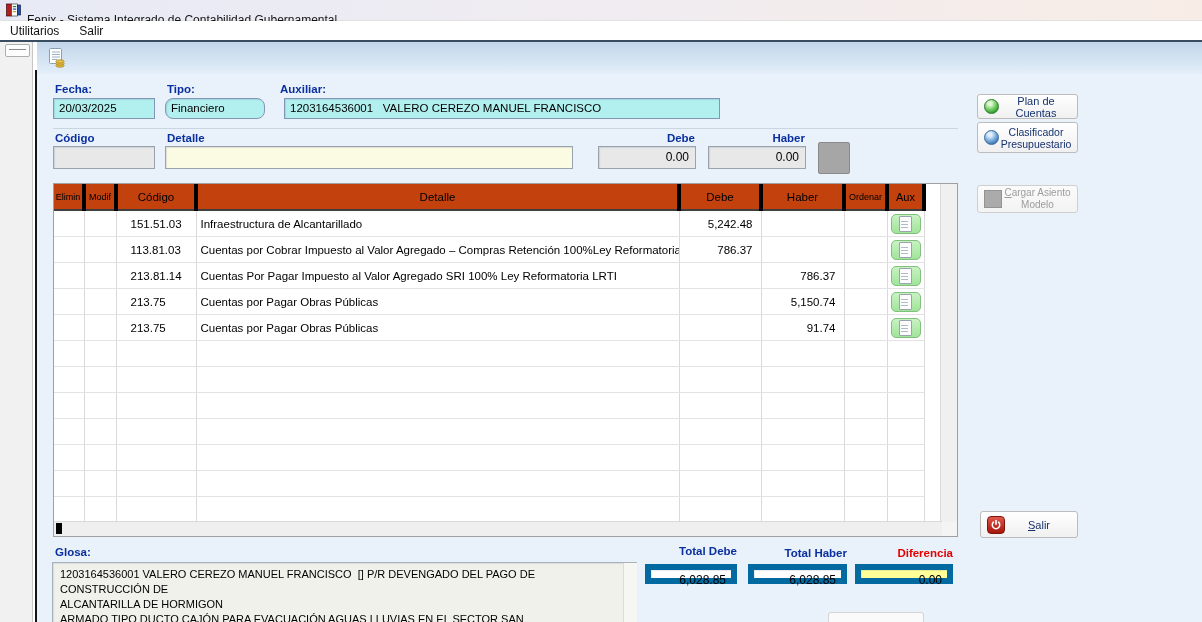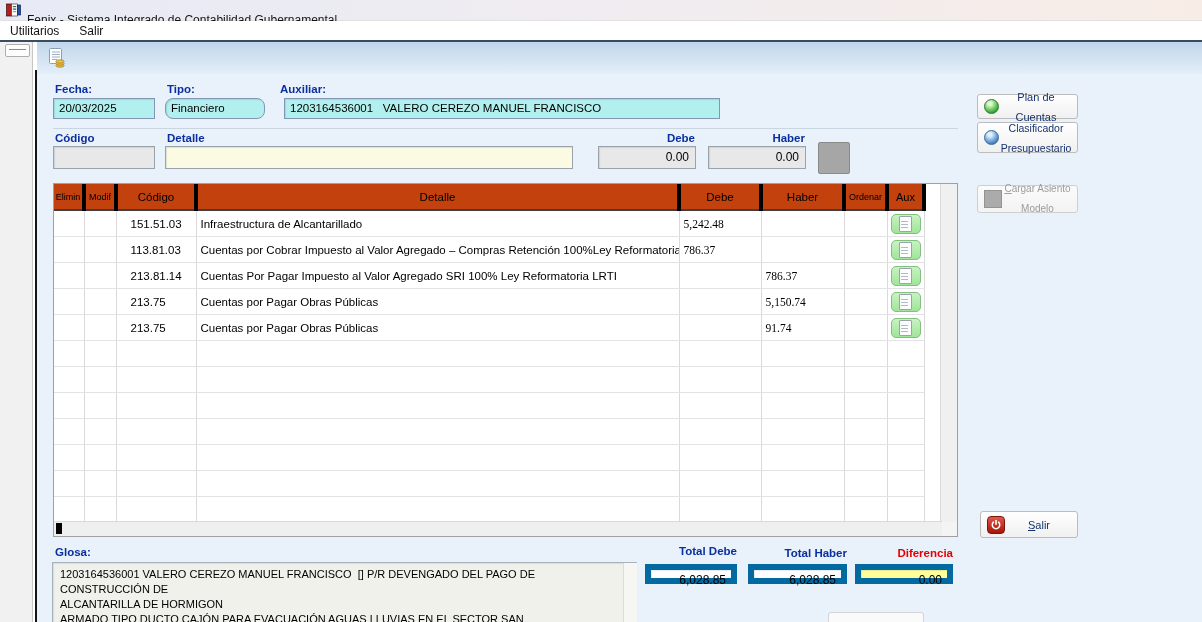--- a/index.html
+++ b/index.html
@@ -74,21 +74,21 @@
     height:25px;font-weight:normal;font-size:11.5px;color:#000;background:#c2410c;
     border-bottom:2px solid #3f3f3f;border-right:4px solid #000000;
     overflow:hidden;white-space:nowrap;padding:0;
   }
   .grid th.small{font-size:9px;}
   .grid td{
     height:25px;font-size:11.5px;border-right:1px solid #dadada;border-bottom:1px solid #e3e3e3;
     white-space:nowrap;overflow:hidden;padding:0 4px;vertical-align:middle;
   }
   .grid td.c-cod{padding-left:14px;}
-  .grid td.c-debe,.grid td.c-haber{text-align:left;padding-right:8px;font-family:Liberation Serif, serif;}
+  .grid td.c-debe,.grid td.c-haber{text-align:right;padding-right:8px;}
   .grid td.c-aux{text-align:center;padding:0;}
   .aux-btn{
     width:30px;height:20px;border:1px solid #82c07e;border-radius:5px;
     background:linear-gradient(#c9f2c3,#9fe49a);display:inline-flex;
     align-items:center;justify-content:center;padding:0;cursor:default;vertical-align:middle;
   }
   .note-icon{
     display:inline-block;width:11px;height:14px;background:#fdfdfd;
     border:1px solid #98a4ac;border-radius:1px;
     background-image:linear-gradient(#aebcc6,#aebcc6),linear-gradient(#aebcc6,#aebcc6),linear-gradient(#aebcc6,#aebcc6);
@@ -104,21 +104,21 @@
     border-top:1px solid #dadada;
   }
   .hthumb{position:absolute;left:2px;top:1px;width:6px;height:11px;background:#000;}
   .scroll-corner{position:absolute;right:0;bottom:0;width:15px;height:14px;background:#f4f4f4;}
   
   .side-btn{
     position:absolute;box-sizing:border-box;border:1px solid #bcbcbc;border-radius:3px;
     background:linear-gradient(#ffffff,#f0f0f0);display:flex;align-items:center;
     padding:0 4px 0 6px;font-size:11px;color:#16326e;cursor:default;
   }
-  .side-btn .lbl{flex:1;text-align:center;line-height:20px;}
+  .side-btn .lbl{flex:1;text-align:center;line-height:12px;}
   .side-btn.disabled{color:#9c9c9c;border-color:#cfcfcf;background:linear-gradient(#fbfbfb,#f3f3f3);}
   .sphere{width:15px;height:15px;border-radius:50%;flex:0 0 auto;}
   .sphere.green{background:radial-gradient(circle at 38% 28%,#dff7d2 0 15%,#7ed06e 45%,#2e9e2e 78%,#1d7a1d);border:1px solid #2a7a2a;box-sizing:border-box;}
   .sphere.blue{background:radial-gradient(circle at 38% 28%,#e2effc 0 15%,#86b4e0 45%,#4078b4 78%,#2f5f94);border:1px solid #3a6a9a;box-sizing:border-box;}
   .mini-square{width:16px;height:16px;background:#ababab;border:1px solid #939393;flex:0 0 auto;}
   .power-icon{
     width:18px;height:18px;border-radius:4px;flex:0 0 auto;
     background:linear-gradient(#e0584c,#a81408);border:1px solid #7c150c;
     display:flex;align-items:center;justify-content:center;box-sizing:border-box;
   }

